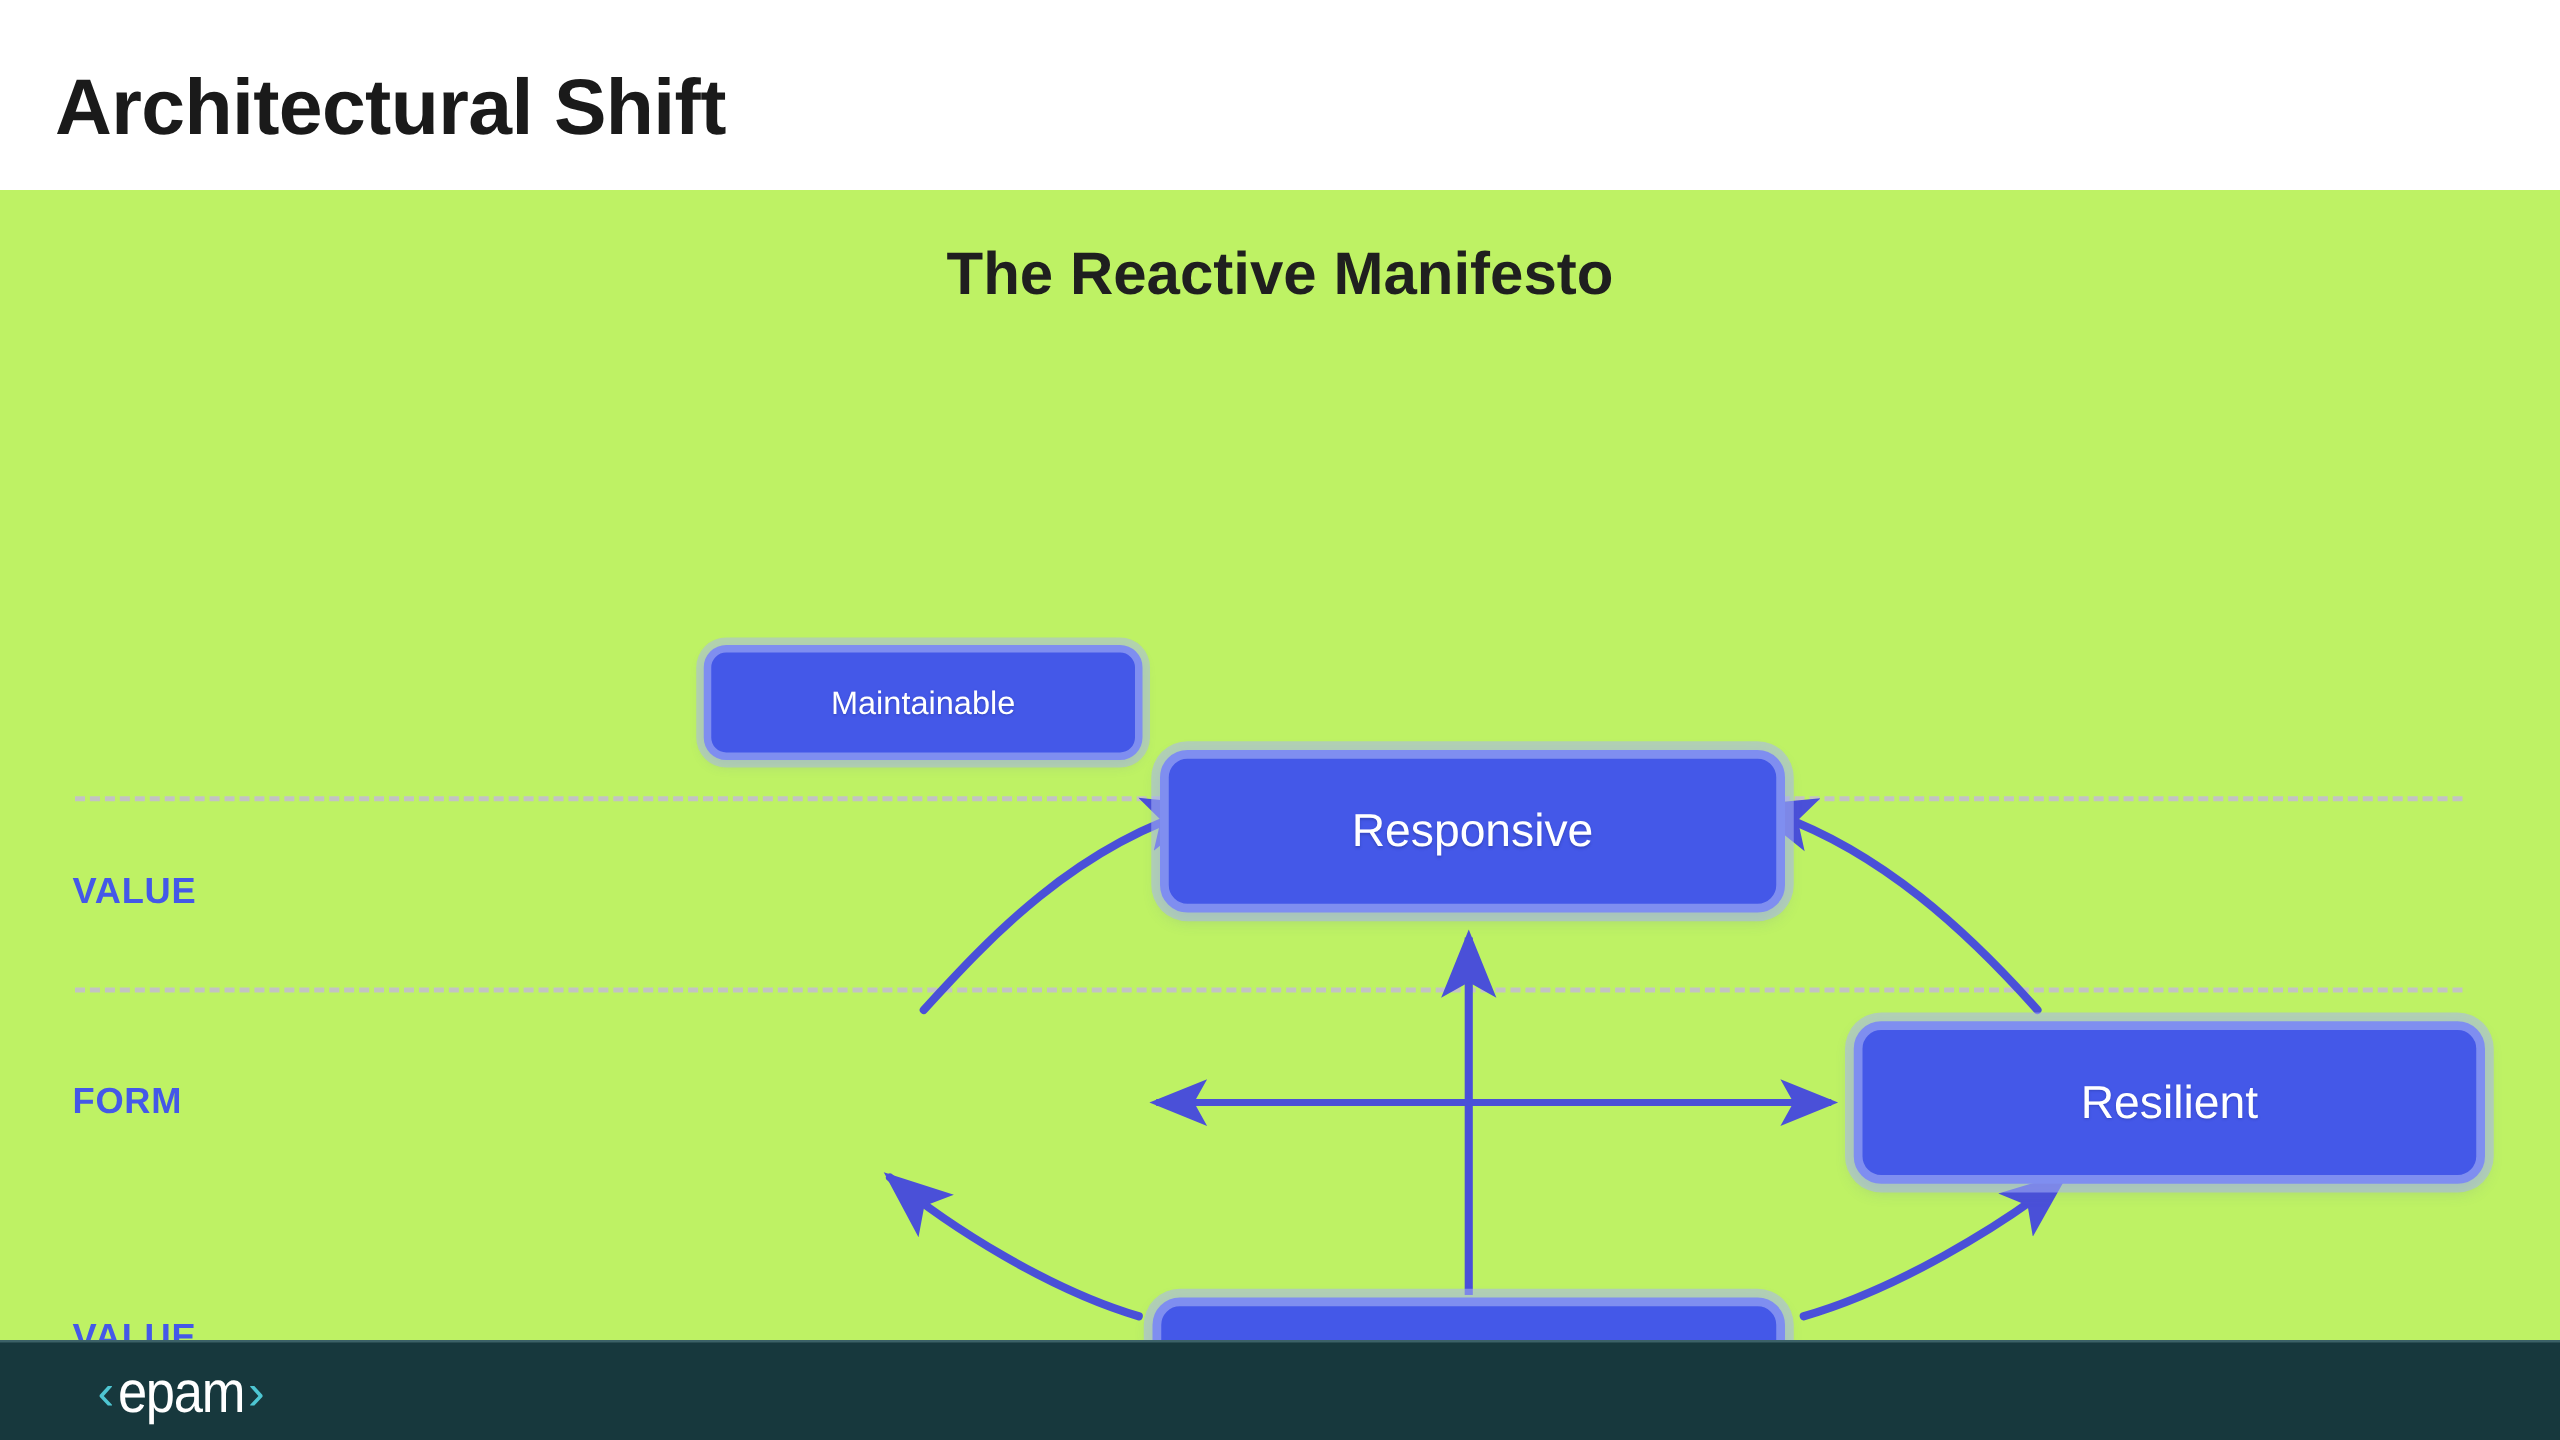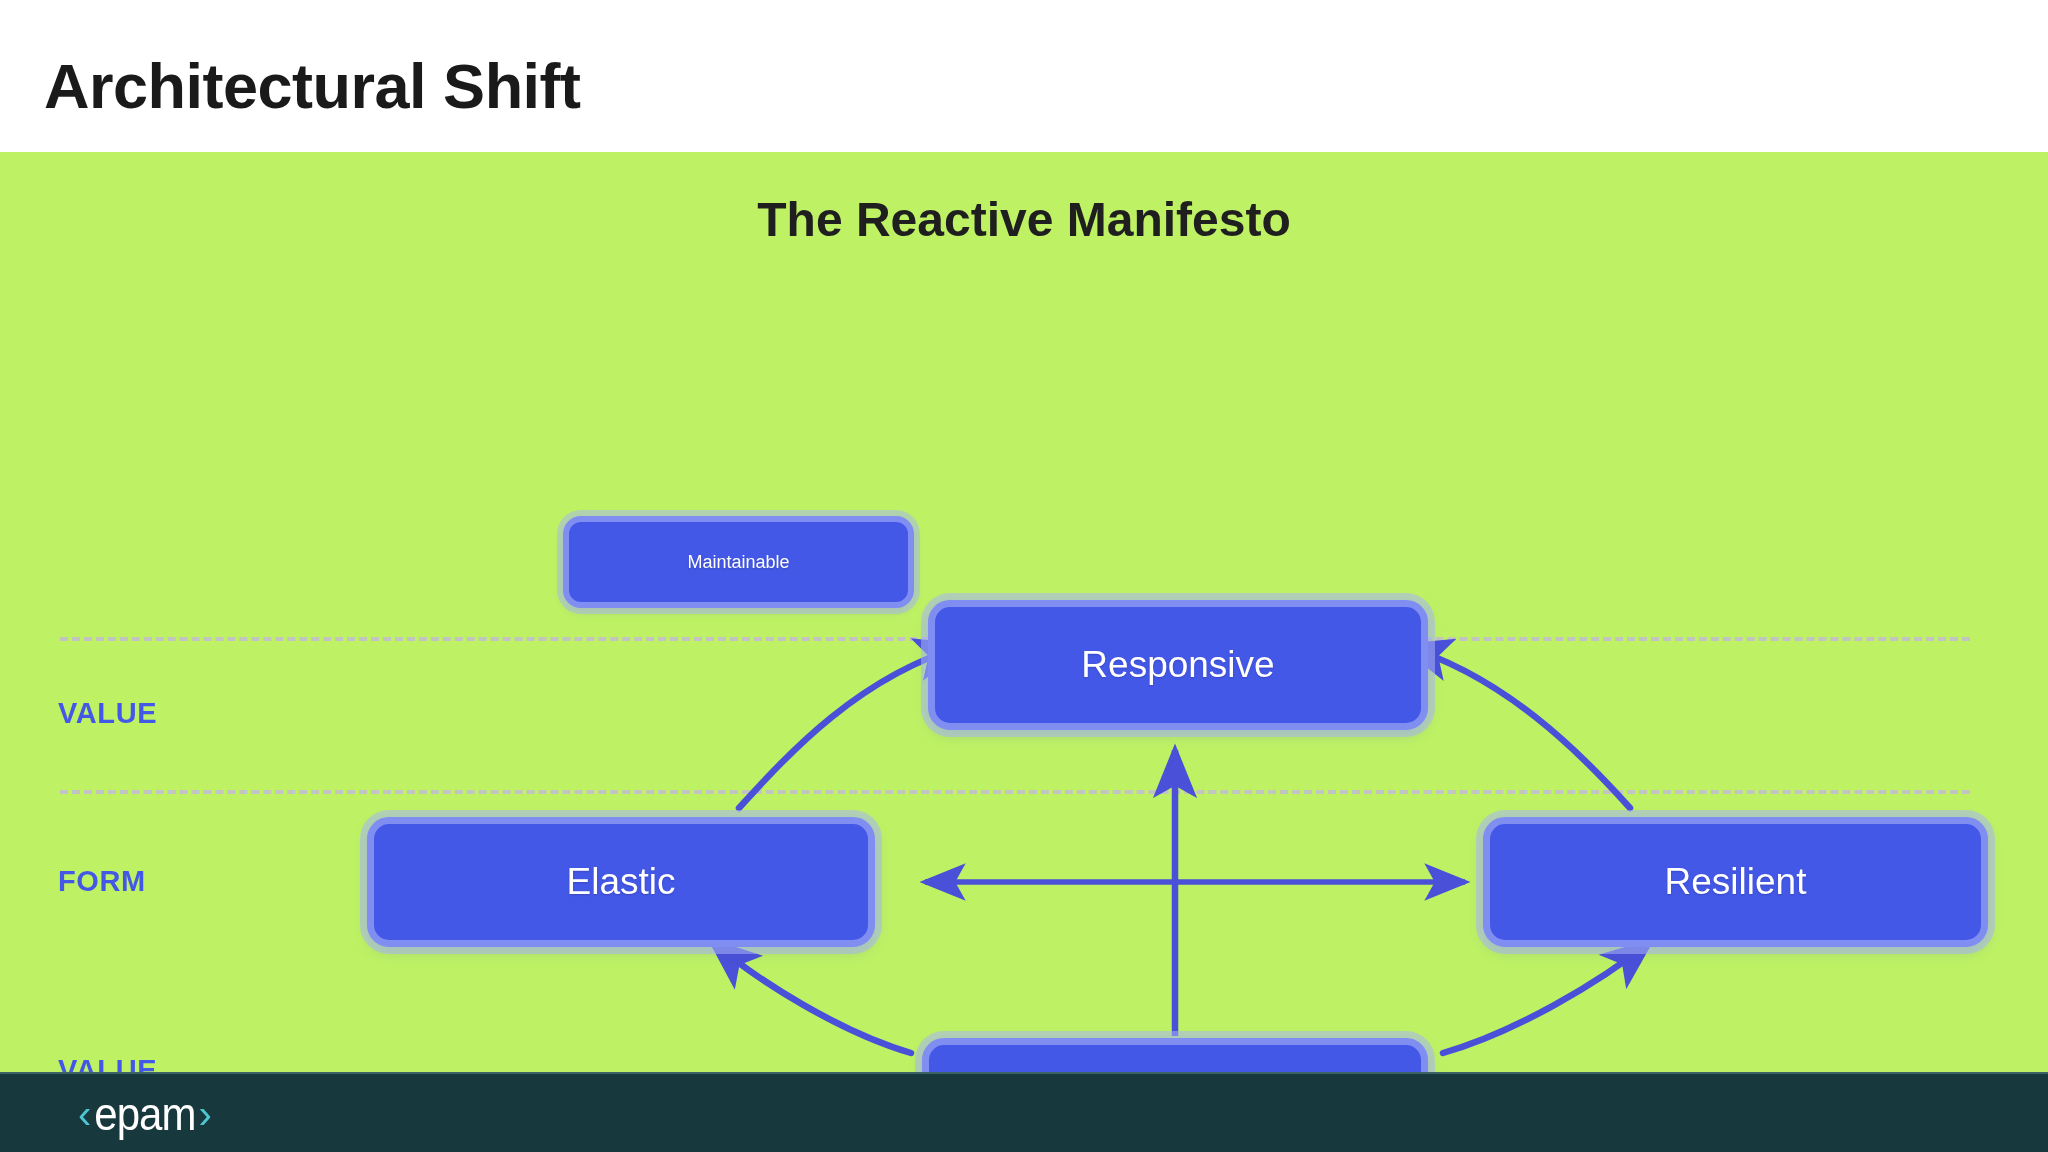--- a/index.html
+++ b/index.html
@@ -120,21 +120,21 @@
     color: #ffffff;
     background: #4458e8;
     border: 7px solid #7f8ef0;
     border-radius: 22px;
     box-shadow: 0 0 0 7px rgba(168,180,246,0.55),
                 0 5px 14px rgba(70,90,200,0.22);
     font-family: "Liberation Sans", sans-serif;
     text-shadow: 0 1px 2px rgba(30,40,120,0.35);
   }
   .node-secondary {
-    font-size: 18px;
+    font-size: 26px;
     border-width: 6px;
     border-radius: 18px;
     box-shadow: 0 0 0 6px rgba(168,180,246,0.5),
                 0 4px 10px rgba(70,90,200,0.18);
     text-align: center;
   }
   .node-primary {
     font-size: 37px;
   }
 
@@ -228,23 +228,20 @@
 
     <div class="node node-secondary node-maintainable">
       <span>Maintainable</span>
     </div>
 
 
     <div class="node node-primary node-responsive">
       <span>Responsive</span>
     </div>
 
-    <div class="node node-primary node-elastic">
-      <span>Elastic</span>
-    </div>
 
     <div class="node node-primary node-resilient">
       <span>Resilient</span>
     </div>
 
     <div class="node node-primary node-messagedriven">
       <span>Message Driven</span>
     </div>
 
   </div>

